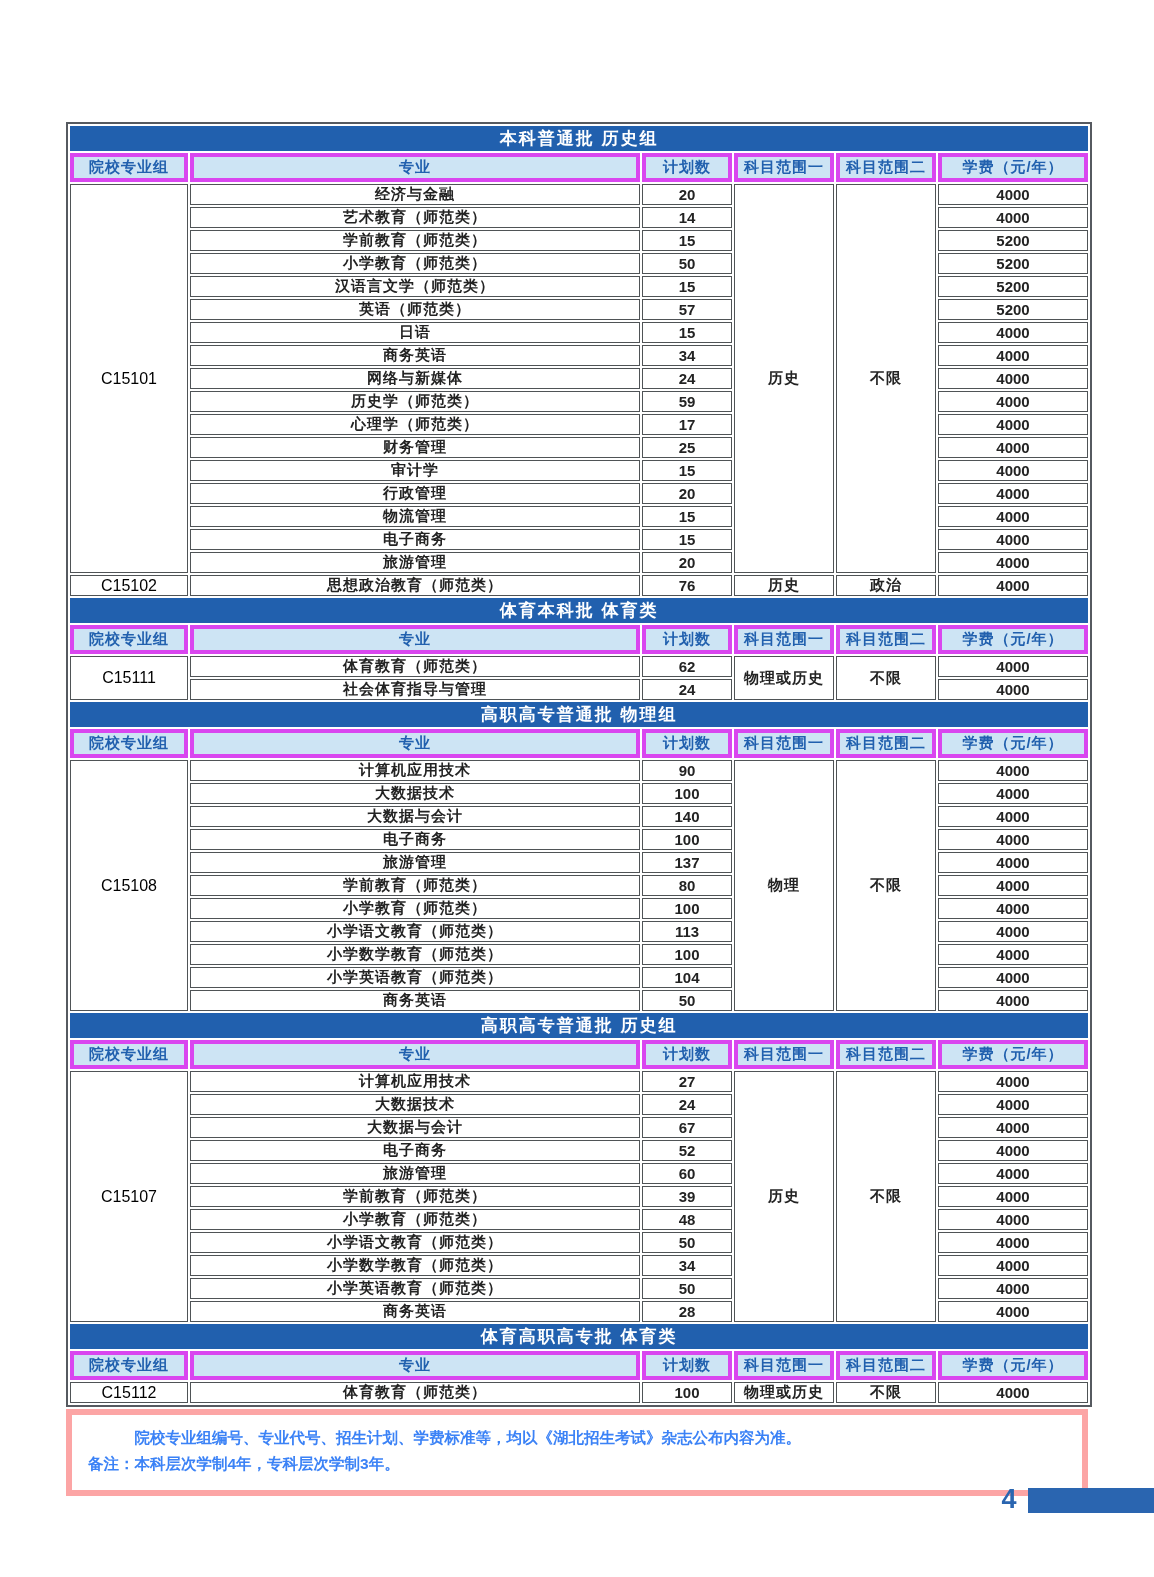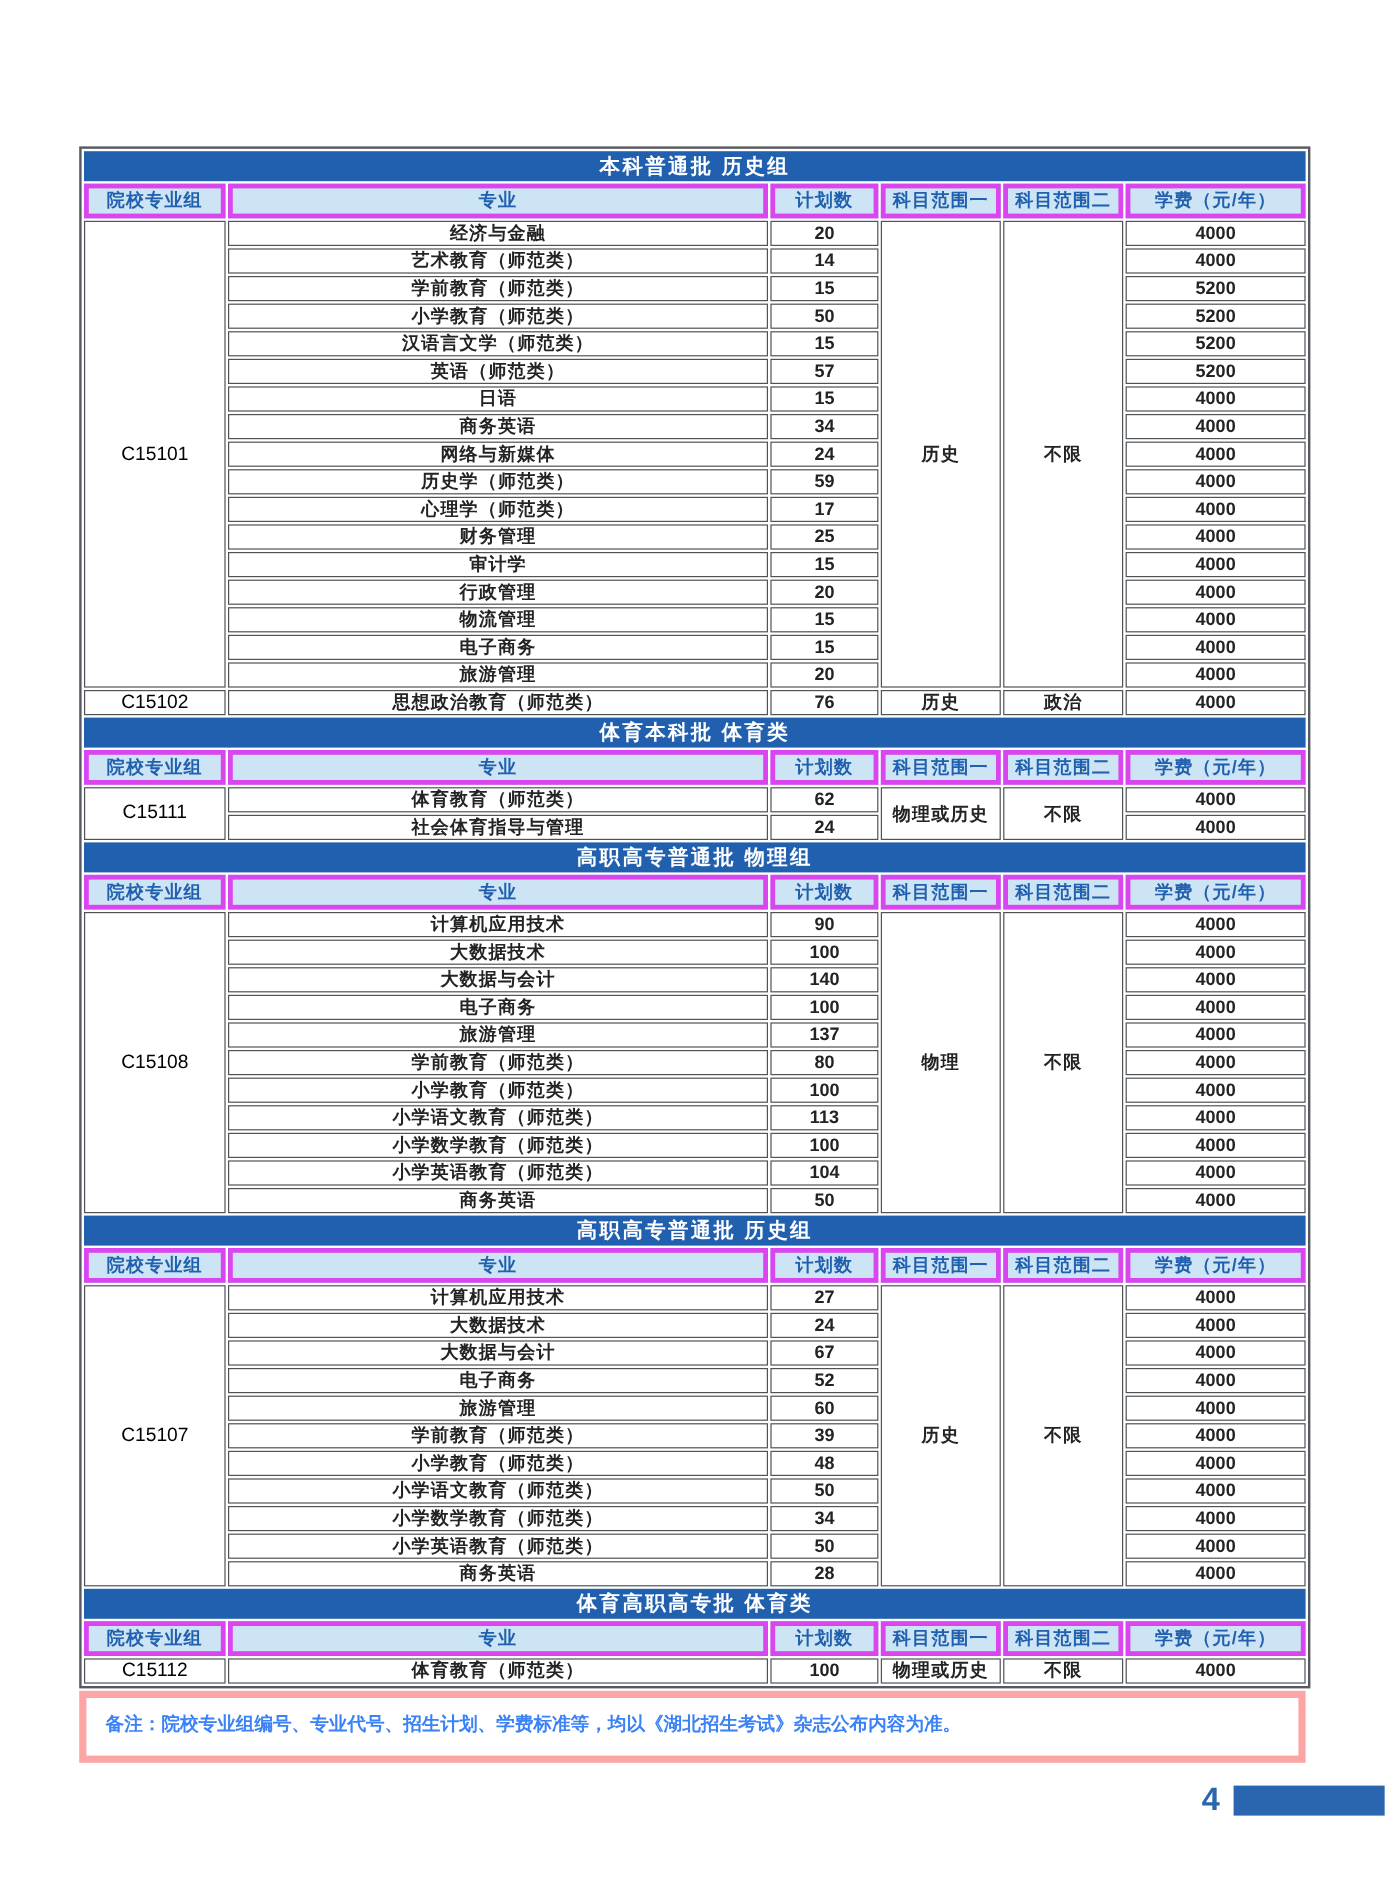--- a/index.html
+++ b/index.html
@@ -350,20 +350,21 @@
             <td class="cell subject" rowspan="1">不限</td>
             <td class="cell fee">4000</td>
           </tr>
         </tbody>
     </table>
 
     <div class="remarks">
       <span class="lbl">备注：</span>
       <div class="lines">
         <div>院校专业组编号、专业代号、招生计划、学费标准等，均以《湖北招生考试》杂志公布内容为准。</div>
+        <div>本科层次学制4年，专科层次学制3年。</div>
       </div>
     </div>
   </div>
 
   <div class="page-num">4</div>
   <div class="footer-bar"></div>
 
 </div>
 
 </body></html>

